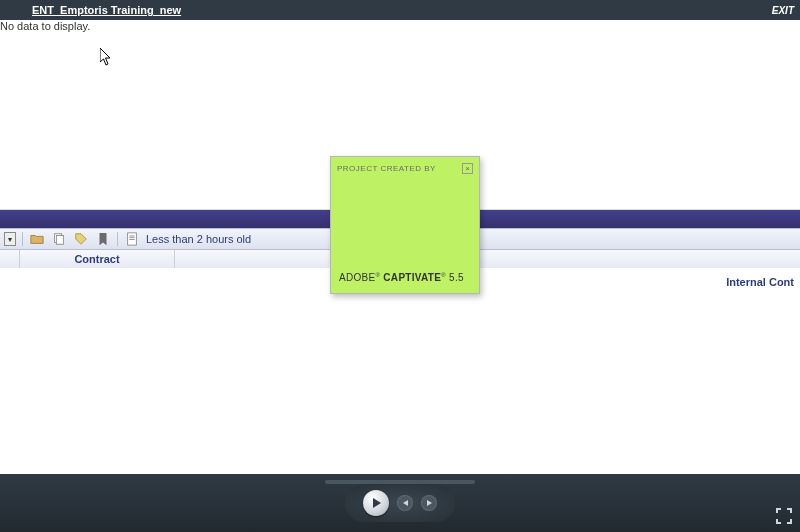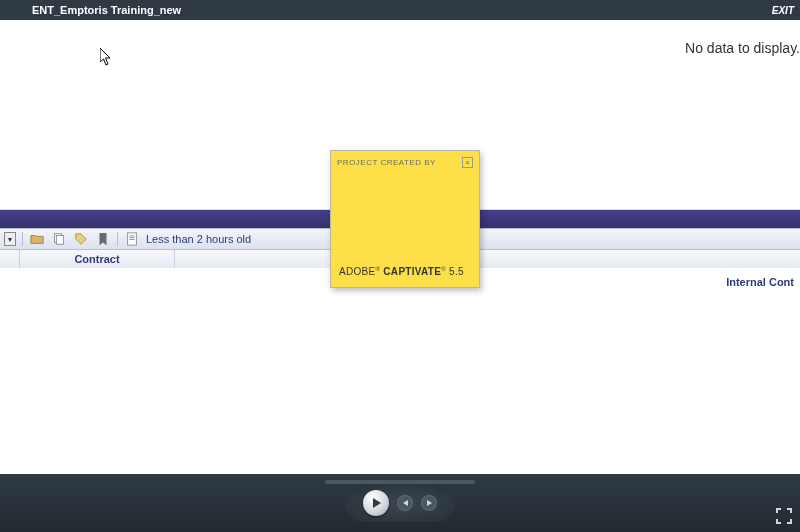--- a/index.html
+++ b/index.html
@@ -1,28 +1,28 @@
 <!DOCTYPE html>
 <html><head>
 <meta charset="utf-8">
 <style>
   * { box-sizing: border-box; margin: 0; padding: 0; }
   html, body { width: 800px; height: 532px; font-family: Verdana, Arial, sans-serif; overflow: hidden; background: #fff; }
   .titlebar {
     height: 20px; background: #2f3a44; color: #fff; display: flex; align-items: center;
     justify-content: space-between; padding: 0 6px; font-size: 11px;
   }
-  .titlebar .title { font-weight: bold; padding-left: 26px; }
+  .titlebar .title { text-decoration: underline; font-weight: bold; padding-left: 26px; }
   .titlebar .exit { font-weight: bold; font-size: 10px; cursor: pointer; font-style: italic; }
   .content-top {
     height: 190px; position: relative; background: #fff;
     border-bottom: 1px solid #ddd;
   }
   .nodata {
-    text-align: right; font-size: 14px; color: #333; padding-top: 20px;
+    text-align: left; font-size: 11px; color: #333; padding-top: 0;
   }
   .cursor-arrow {
     position: absolute; left: 100px; top: 28px; width: 12px; height: 18px; pointer-events: none;
   }
   .purple-bar {
     height: 18px;
     background: linear-gradient(to bottom, #433f8b 0%, #35316e 100%);
   }
   .toolbar {
     height: 22px; display: flex; align-items: center; gap: 6px;
@@ -78,22 +78,22 @@
   .fullscreen .tr { top:0; right:0; border-left:none; border-bottom:none; }
   .fullscreen .bl { bottom:0; left:0; border-right:none; border-top:none; }
   .fullscreen .br { bottom:0; right:0; border-left:none; border-top:none; }
   .track {
     position: absolute; left: 50%; transform: translateX(-50%); top: 6px;
     width: 150px; height: 4px; background: #4a5660; border-radius: 2px;
   }
 
   
   .splash {
-    position: absolute; left: 330px; top: 150px; width: 150px; height: 138px;
-    background: #fde047; border: 1px solid #b6b6b6; box-shadow: 2px 3px 6px rgba(0,0,0,.25);
+    position: absolute; left: 330px; top: 156px; width: 150px; height: 138px;
+    background: #bef264; border: 1px solid #b6b6b6; box-shadow: 2px 3px 6px rgba(0,0,0,.25);
   }
   .splash-head {
     display: flex; justify-content: space-between; align-items: center;
     padding: 6px 6px 0 6px;
   }
   .splash-head .lbl { font-size: 8px; letter-spacing: .5px; color: #6b6b6b; }
   .splash-head .x {
     width: 11px; height: 11px; border: 1px solid #999; font-size: 8px; line-height: 9px;
     text-align: center; color: #666; cursor: pointer;
   }

